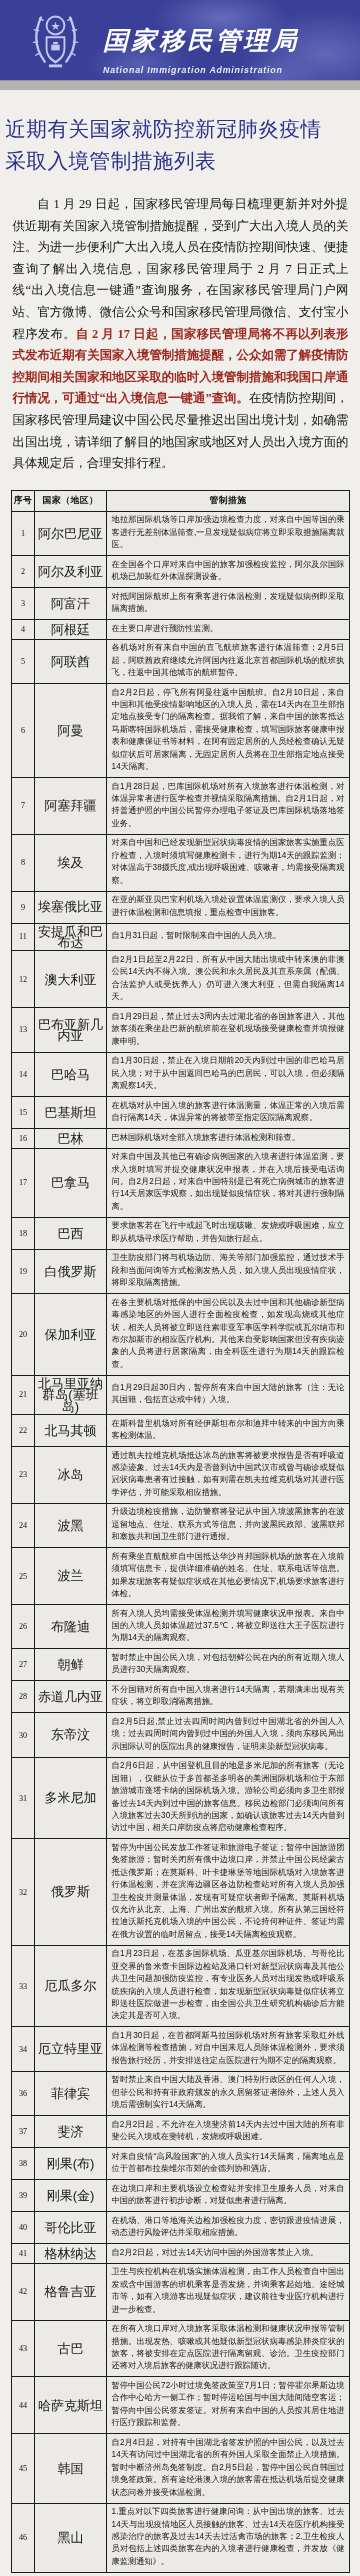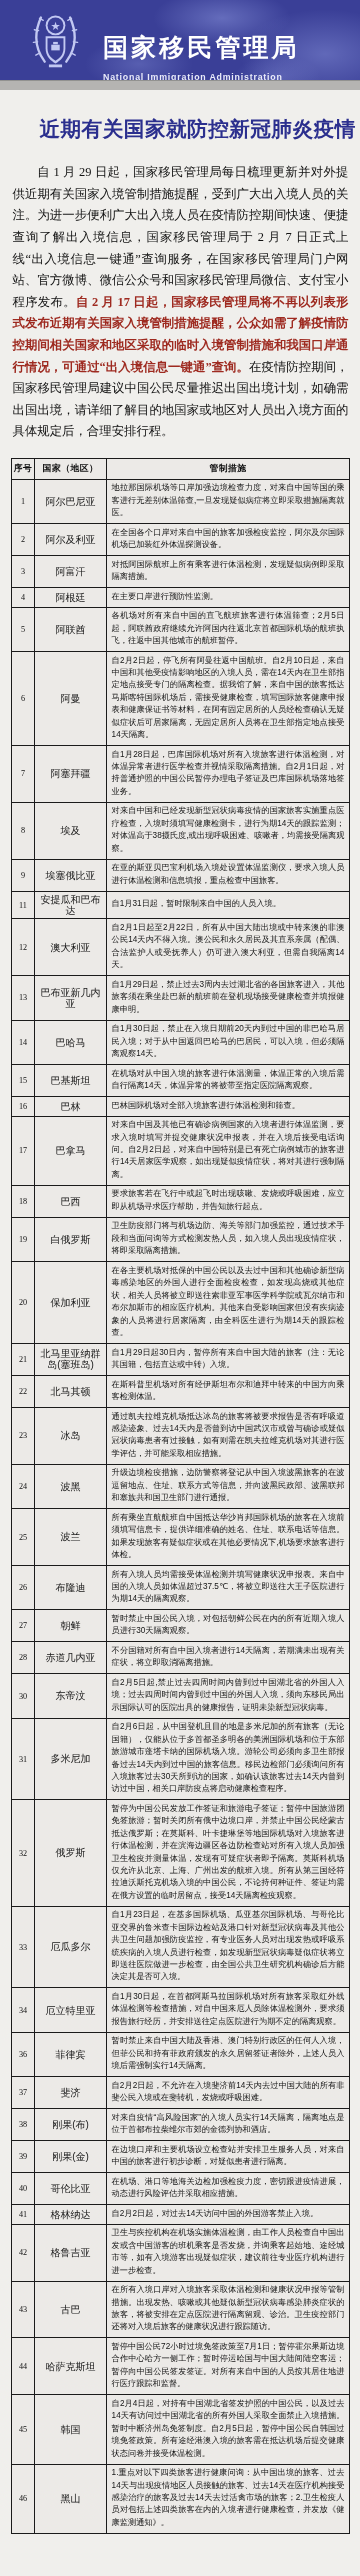--- a/index.html
+++ b/index.html
@@ -14,33 +14,33 @@
   }
   .map-deco{
     position:absolute;inset:0;
     background:
       radial-gradient(ellipse 98px 41px at 222px 18px, rgba(135,145,218,.55), transparent 70%),
       radial-gradient(ellipse 118px 62px at 325px 54px, rgba(135,145,218,.5), transparent 72%),
       radial-gradient(ellipse 77px 36px at 139px 64px, rgba(135,145,218,.38), transparent 70%),
       radial-gradient(ellipse 62px 31px at 278px 77px, rgba(135,145,218,.35), transparent 70%);
   }
   .emblem{position:absolute;left:32px;top:8.2px;width:47px;height:65px;}
-  .org{position:absolute;left:103px;top:31px;width:242px;}
+  .org{position:absolute;left:103px;top:24px;width:242px;font-style:italic;}
   .org-cn{
     color:#ffffff;font-size:25px;font-weight:bold;letter-spacing:3.1px;
     font-family:"Liberation Sans",sans-serif;white-space:nowrap;
   }
   .org-en{
     color:#e9ebfa;font-size:8.8px;font-weight:bold;letter-spacing:0.8px;
     margin-top:7.7px;white-space:nowrap;
   }
   .gray-strip{height:8.8px;background:#b5b4b2;border-top:1px solid #929290;}
 
   .title{
-    text-align:right;color:#2b2f8e;font-size:20.6px;font-weight:bold;
+    text-align:left;color:#2b2f8e;font-size:20.6px;font-weight:normal;
     line-height:1.55;margin:23px 5.2px 17.5px;letter-spacing:0.5px;
     font-family:"Liberation Sans","DejaVu Sans",sans-serif;
   }
   .intro{
     width:336px;margin:14px auto;
     font-family:"Liberation Serif","DejaVu Serif",serif;
     font-size:12.4px;line-height:21.6px;color:#121212;
     text-align:justify;text-indent:2em;
   }
   .intro .red{color:#9e2a20;font-weight:bold;}
@@ -52,21 +52,21 @@
   .measures th,.measures td{border:1px solid #1b1b1b;vertical-align:middle;}
   .measures th{
     font-size:8.8px;font-weight:bold;color:#111;padding:3.6px 1px;text-align:center;
     letter-spacing:0.5px;
   }
   td.no{
     text-align:center;font-family:"Liberation Serif","DejaVu Serif",serif;
     font-size:8.2px;color:#111;padding:2.1px 0;
   }
   td.country{
-    text-align:center;font-size:10px;color:#161616;padding:2.1px 1.5px;line-height:11.3px;
+    text-align:center;font-size:13px;color:#161616;padding:2.1px 1.5px;line-height:11.3px;
   }
   td.measure{
     font-size:8.2px;line-height:12.4px;color:#141414;padding:2.6px 4.6px 3.6px;text-align:left;
     text-align:justify;
   }
 </style>
 </head>
 <body>
 
 <div>
@@ -93,21 +93,21 @@
     </div>
     <div class="org">
       <div class="org-cn">国家移民管理局</div>
       <div class="org-en">National Immigration Administration</div>
     </div>
   </header>
 
   <div class="gray-strip"></div>
 
   <main>
-    <h1 class="title"><span>近期有关国家就防控新冠肺炎疫情</span><br></h1>
+    <h1 class="title"><span>近期有关国家就防控新冠肺炎疫情</span><br><span>采取入境管制措施列表</span></h1>
 
     <p class="intro"><span>自 1 月 29 日起，国家移民管理局每日梳理更新并对外提供近期有关国家入境管制措施提醒，受到广大出入境人员的关注。为进一步便利广大出入境人员在疫情防控期间快速、便捷查询了解出入境信息，国家移民管理局于 2 月 7 日正式上线“出入境信息一键通”查询服务，在国家移民管理局门户网站、官方微博、微信公众号和国家移民管理局微信、支付宝小程序发布。</span><span class="red">自 2 月 17 日起，国家移民管理局将不再以列表形式发布近期有关国家入境管制措施提醒，公众如需了解疫情防控期间相关国家和地区采取的临时入境管制措施和我国口岸通行情况，可通过“出入境信息一键通”查询。</span><span>在疫情防控期间，国家移民管理局建议中国公民尽量推迟出国出境计划，如确需出国出境，请详细了解目的地国家或地区对人员出入境方面的具体规定后，合理安排行程。</span></p>
 
     <table class="measures">
       <colgroup>
           <col style="width:23px">
           <col style="width:72px">
           <col style="width:243px">
         </colgroup>
       <thead>

